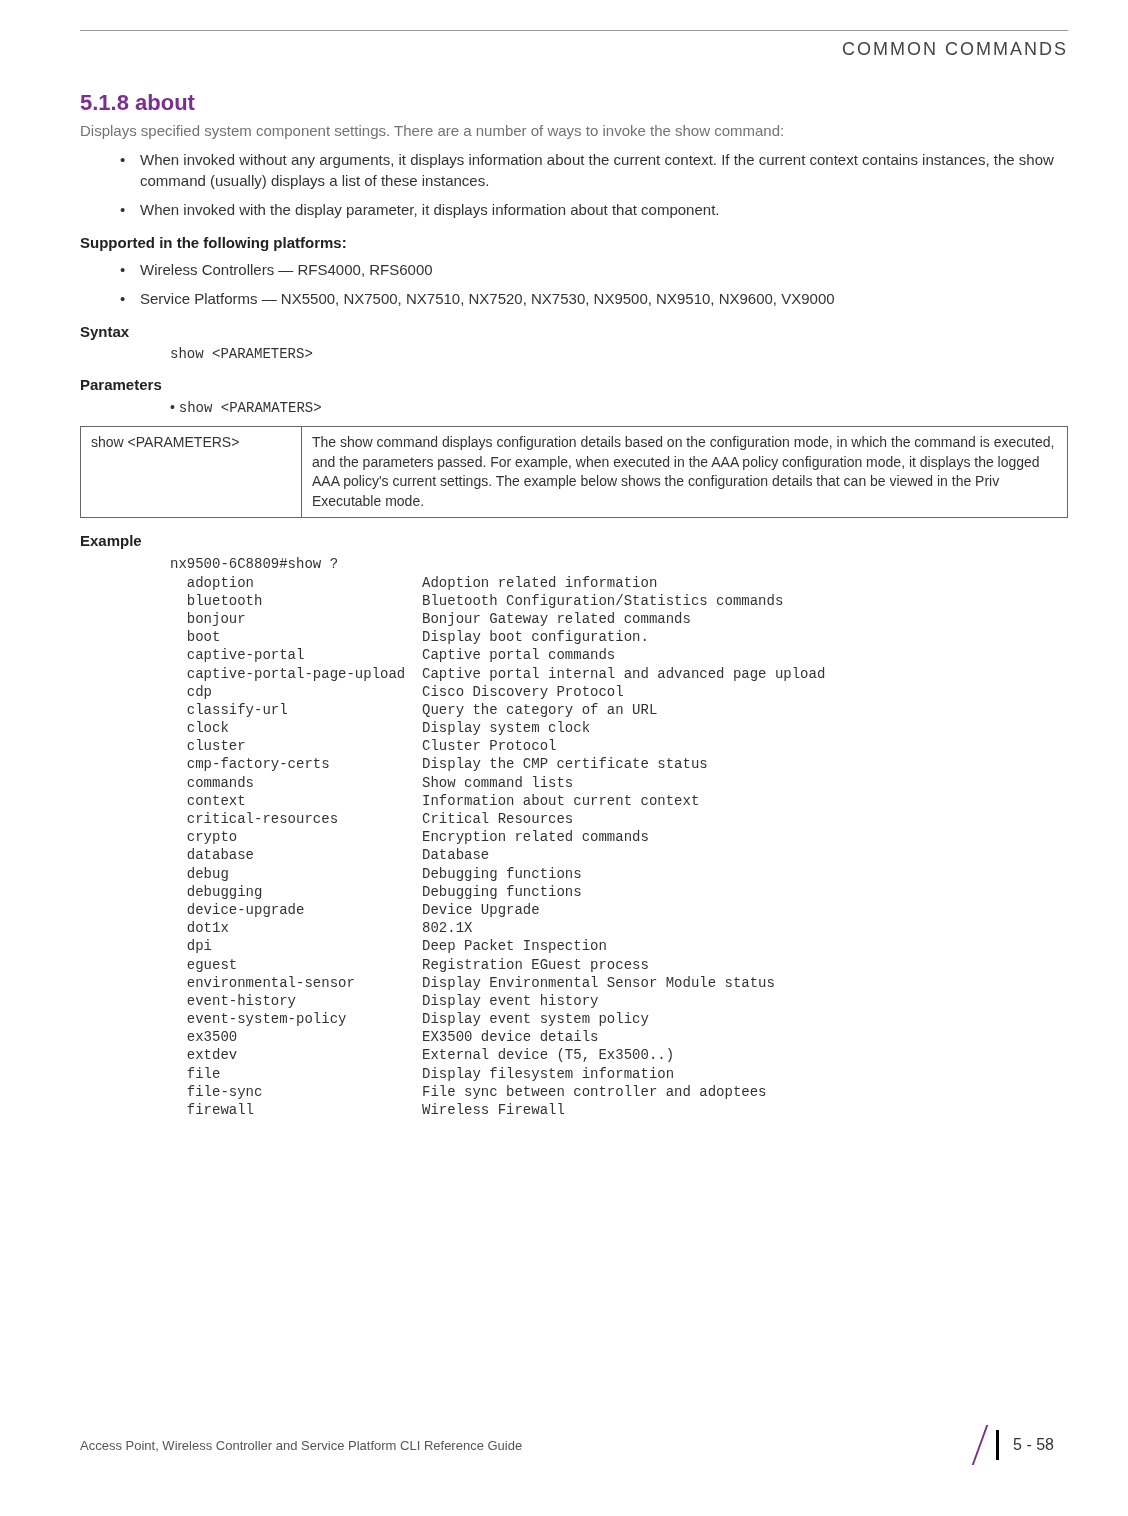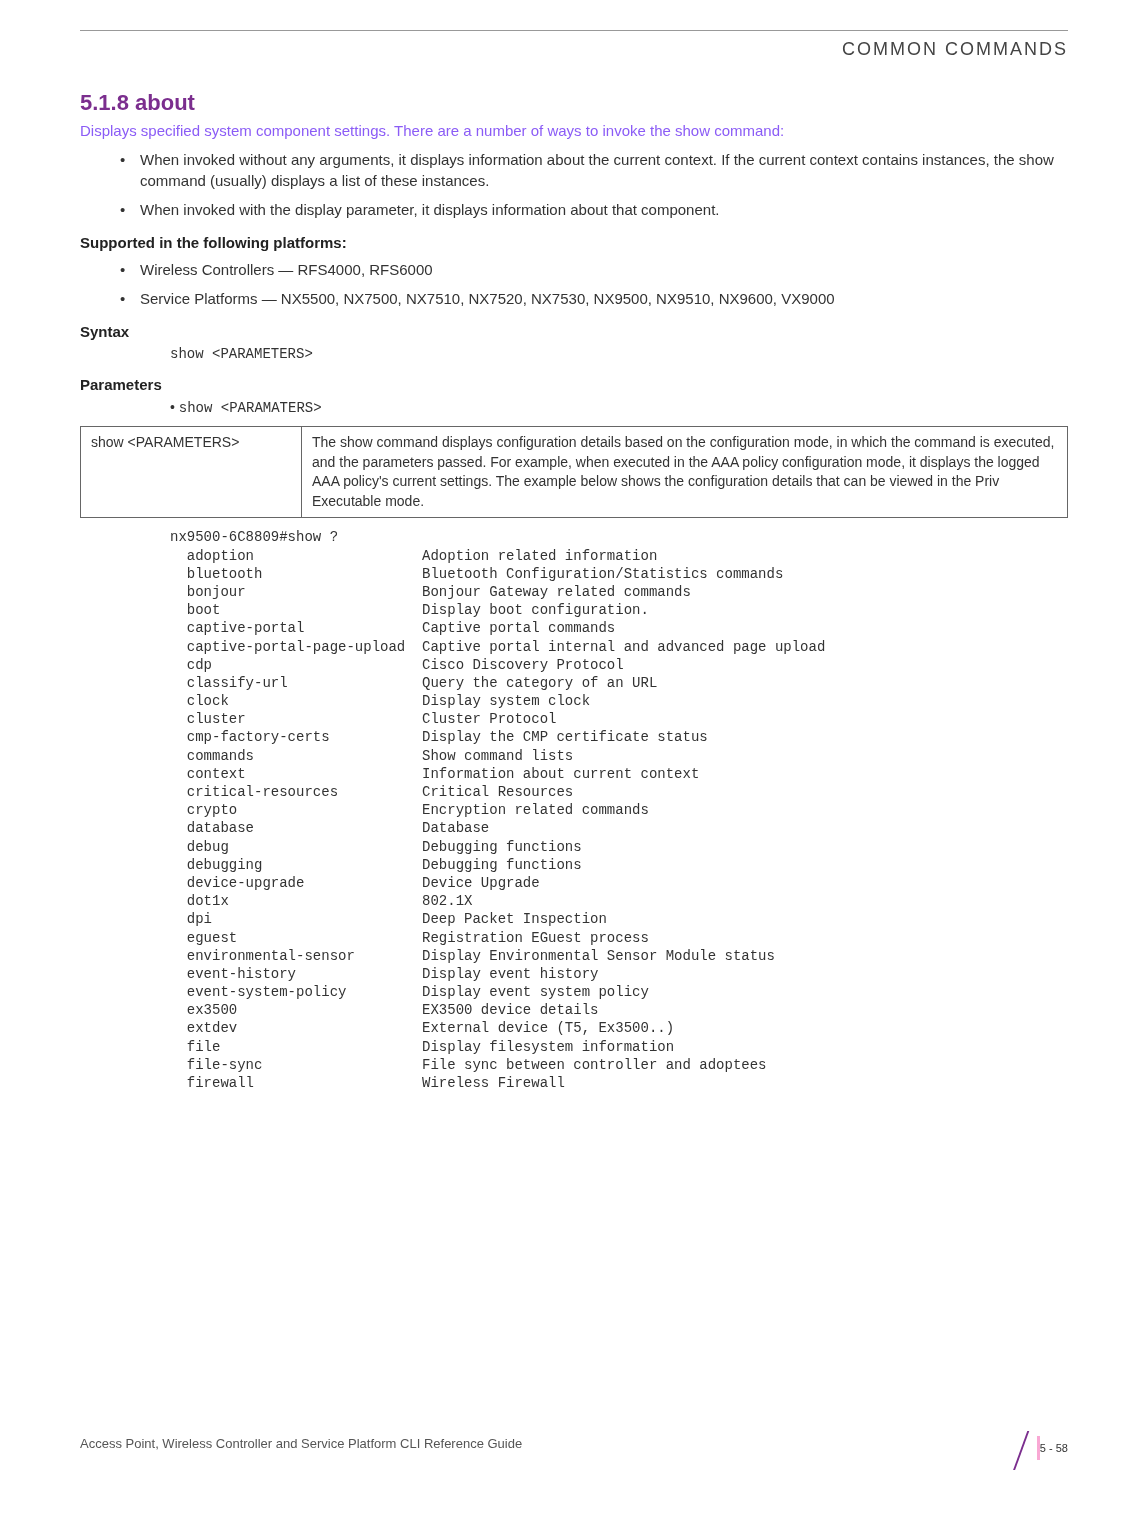--- a/index.html
+++ b/index.html
@@ -39,21 +39,21 @@
     font-style: italic;
     font-size: 15px;
     margin-bottom: 14px;
   }
   .arrow {
     font-style: normal;
     margin-right: 4px;
   }
   .intro {
     font-size: 15px;
-    color: #8b5cf6;
+    color: #737373;
     margin-bottom: 10px;
   }
   ul.bullets {
     list-style: none;
     padding-left: 40px;
     margin: 8px 0 14px 0;
   }
   ul.bullets li {
     position: relative;
     padding-left: 20px;
@@ -112,28 +112,28 @@
     line-height: 1.3;
     margin-left: 90px;
   }
   .footer {
     position: absolute;
     bottom: 10px;
     left: 80px;
     right: 60px;
     display: flex;
     justify-content: space-between;
-    align-items: flex-start;
+    align-items: center;
     font-size: 13px;
     color: #555;
   }
   .footer .page-num {
-    border-left: 3px solid #f9a8d4;
-    padding: 6px 0;
-    font-size: 11px;
+    border-left: 3px solid #000000;
+    padding: 6px 14px;
+    font-size: 16px;
     position: relative;
     color: #333;
   }
   .footer .page-num::before {
     content: "";
     position: absolute;
     left: -20px;
     top: -5px;
     width: 30px;
     height: 40px;
@@ -171,20 +171,21 @@
 
   <table class="param-table">
     <tbody>
         <tr>
       <td>show &lt;PARAMETERS&gt;</td>
       <td>The show command displays configuration details based on the configuration mode, in which the command is executed, and the parameters passed. For example, when executed in the AAA policy configuration mode, it displays the logged AAA policy's current settings. The example below shows the configuration details that can be viewed in the Priv Executable mode.</td>
     </tr>
   </tbody>
     </table>
 
+  <div class="subheading">Example</div>
   <div class="example-block">nx9500-6C8809#show ?
   adoption                    Adoption related information
   bluetooth                   Bluetooth Configuration/Statistics commands
   bonjour                     Bonjour Gateway related commands
   boot                        Display boot configuration.
   captive-portal              Captive portal commands
   captive-portal-page-upload  Captive portal internal and advanced page upload
   cdp                         Cisco Discovery Protocol
   classify-url                Query the category of an URL
   clock                       Display system clock

